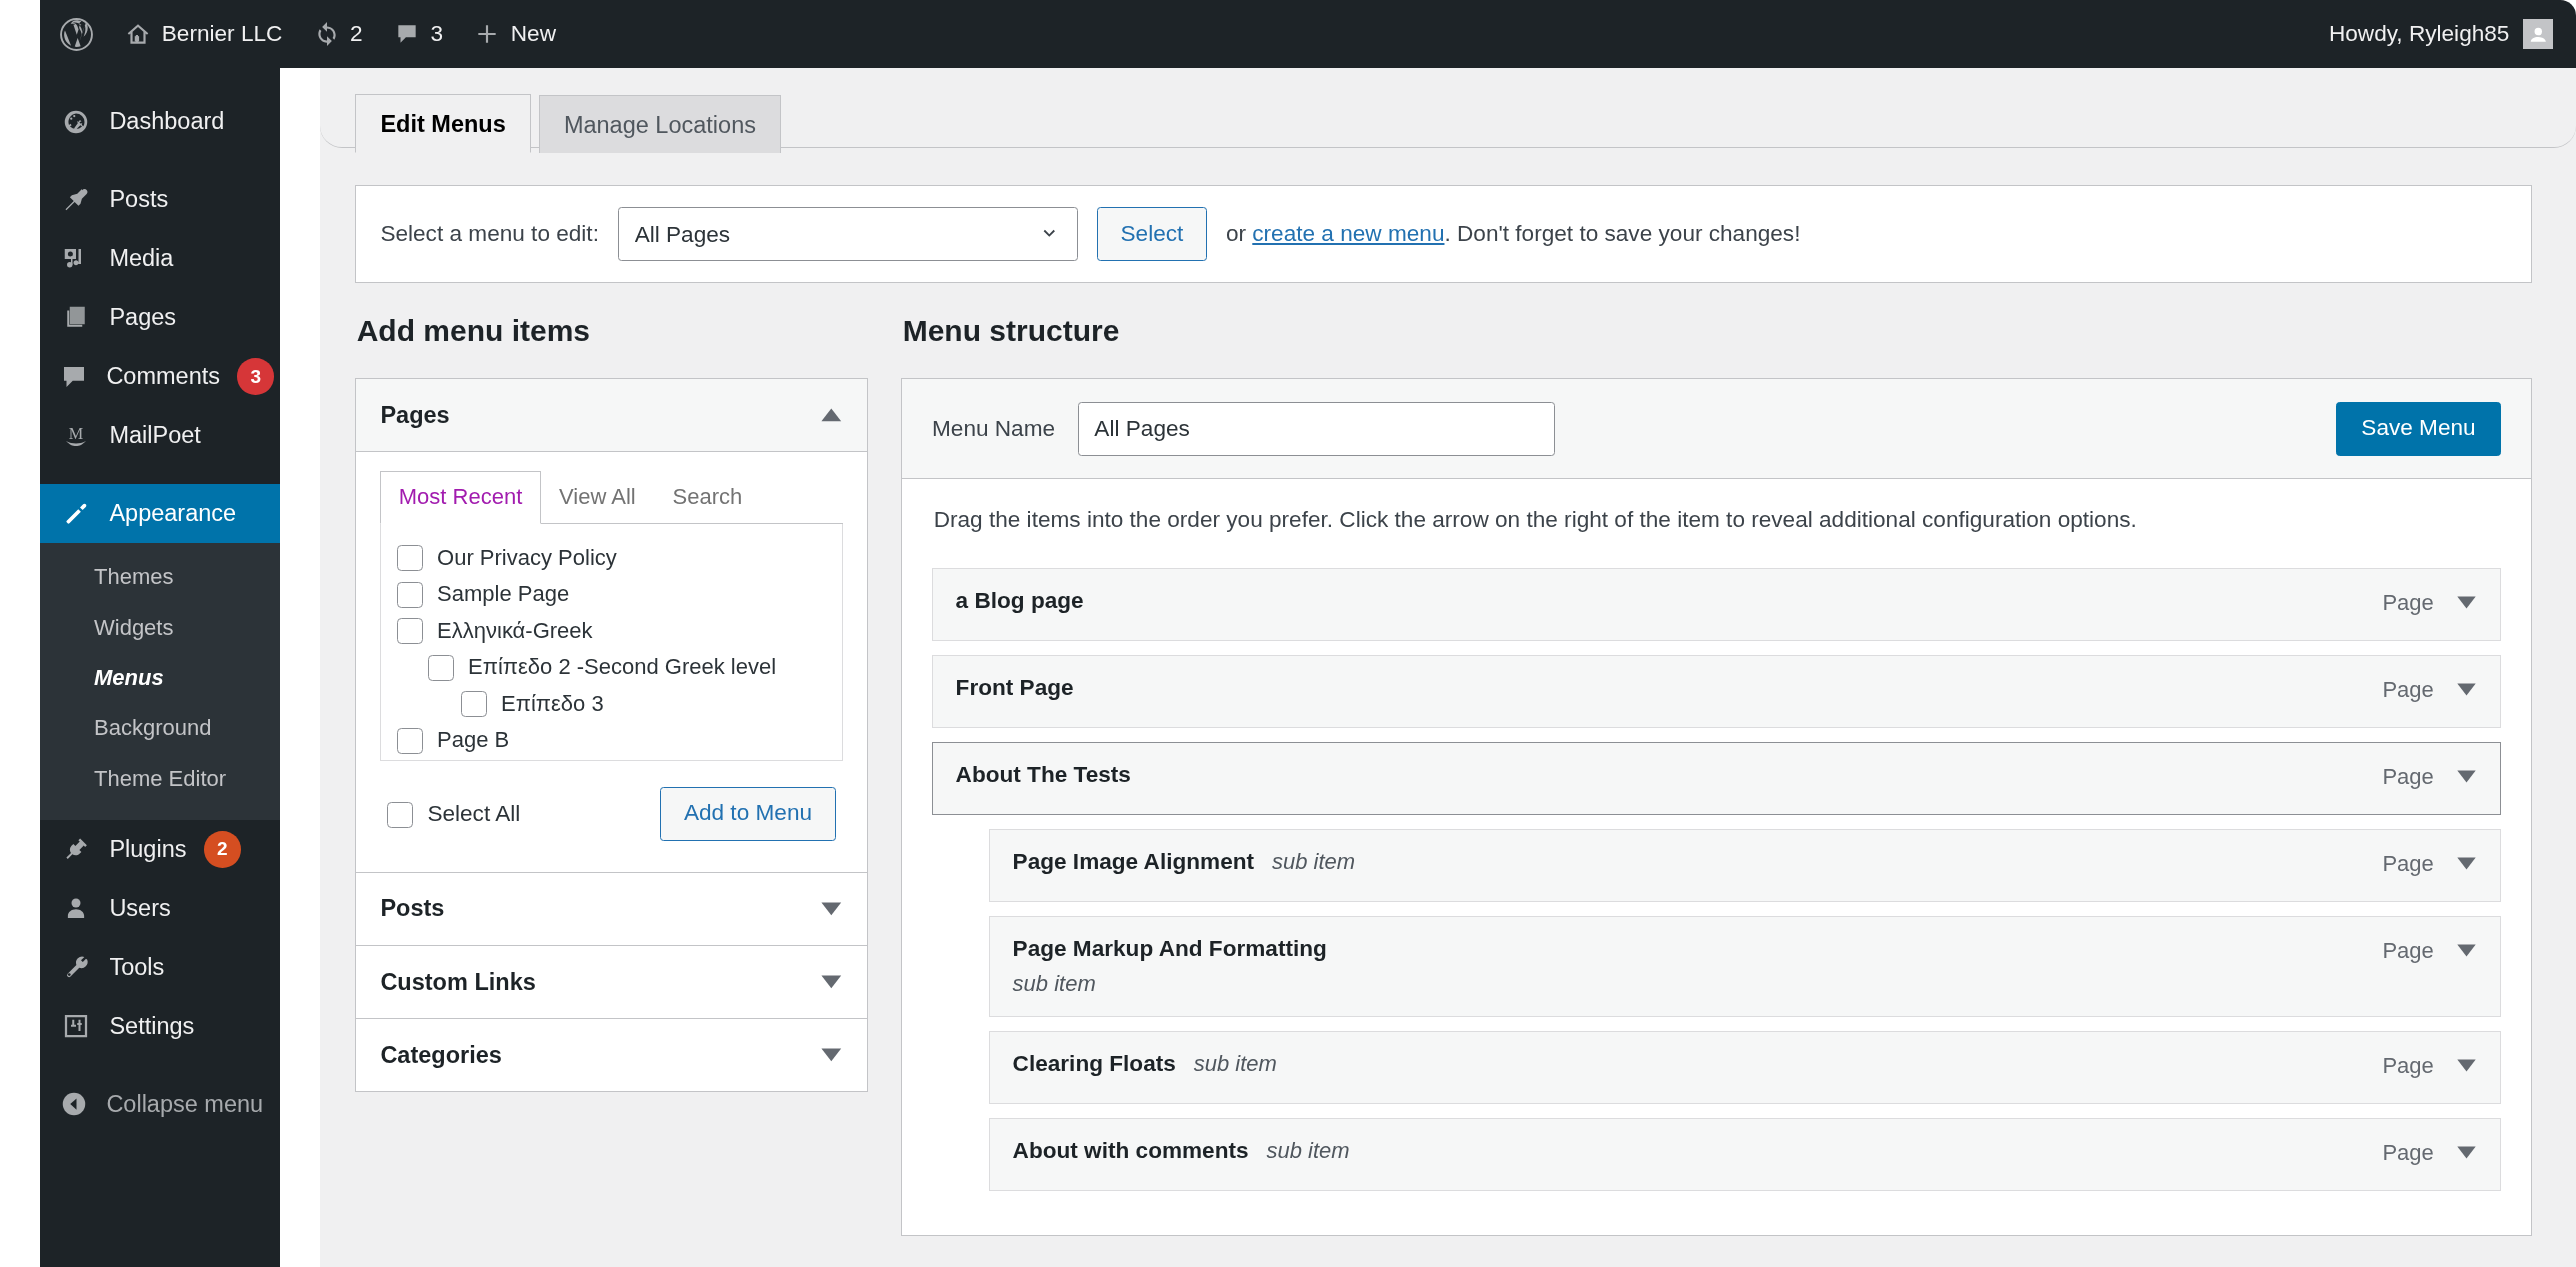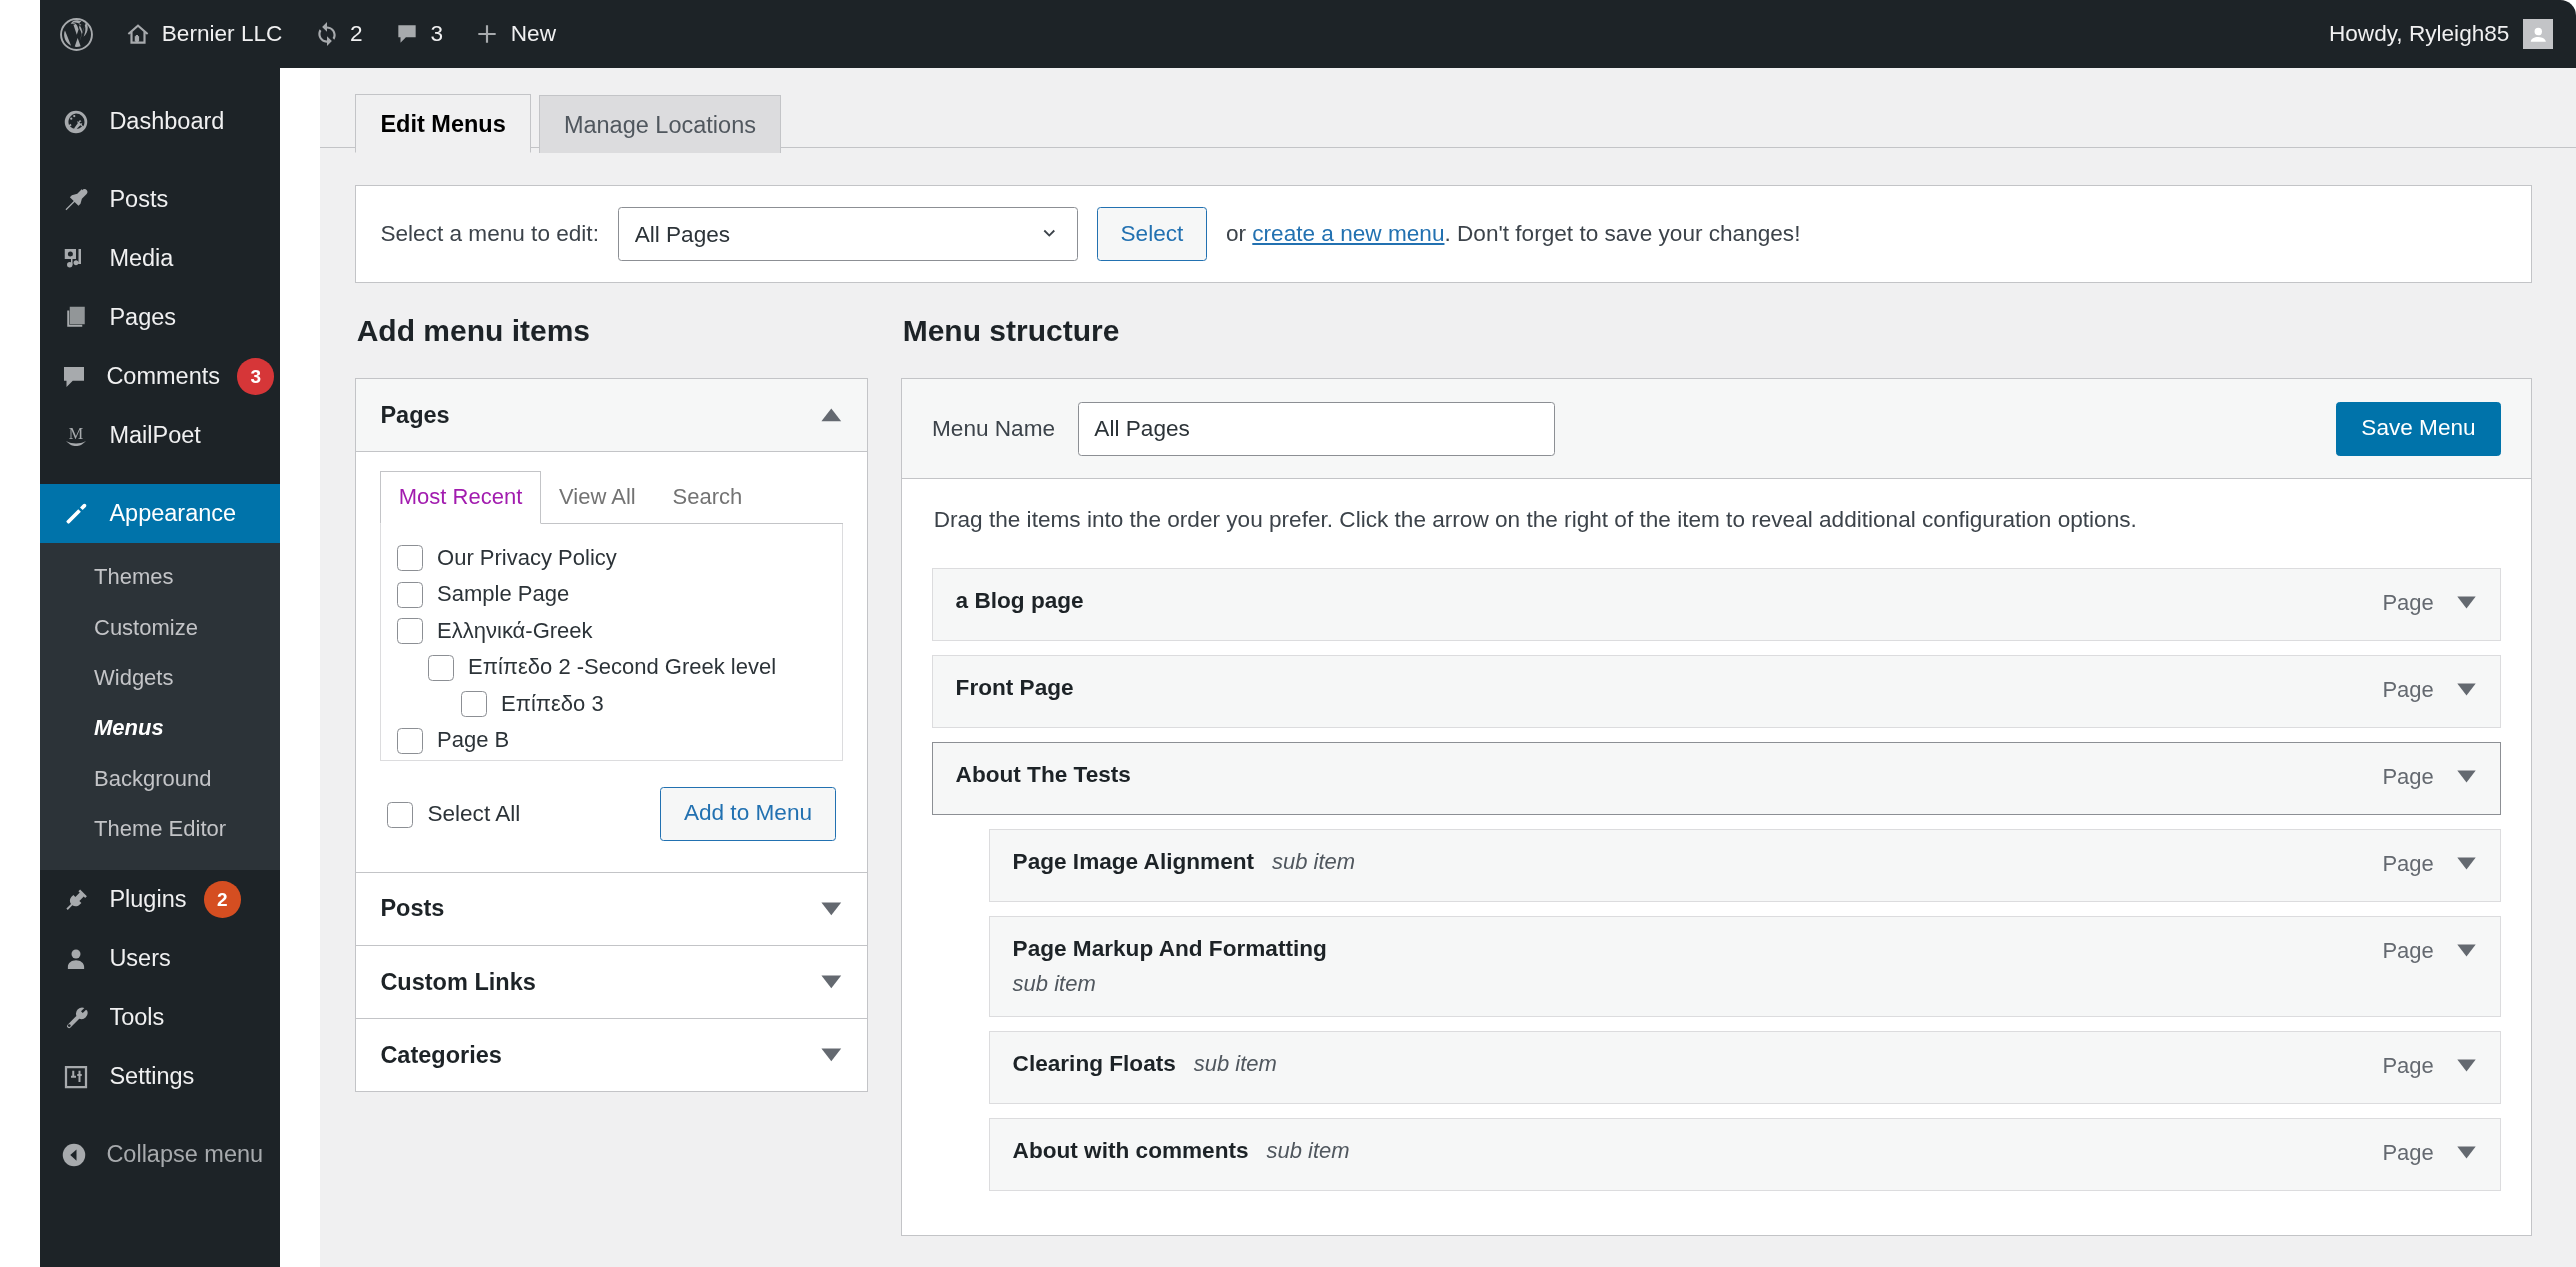--- a/index.html
+++ b/index.html
@@ -80,20 +80,21 @@
     background:#f0f0f1;
     overflow:hidden;
   }
 
   
   .nav-tab-wrapper {
     position:relative;
     padding: 26px 0 0 35px;
     border-bottom:0.9px solid #c3c4c7;
     height:80px;
+    border-radius:22px;
   }
   .nav-tab {
     display:inline-block; vertical-align:bottom;
     padding:14px 24.4px 12.2px 24.4px;
     font-size:23.5px; line-height:1.3;
     border:0.9px solid #c3c4c7; border-bottom:none;
     background:#dcdcde; color:#50575e;
     margin:0 3.5px -0.9px 0;
   }
   .nav-tab.active {
@@ -366,21 +367,20 @@
         <span class="mi">
           <svg viewBox="0 0 24 24">
               <path d="M19.8 4.2c-.6-.6-1.5-.6-2.1 0l-2.5 2.5 2.1 2.1 2.5-2.5c.6-.6.6-1.5 0-2.1zM13.8 8.1 4.6 17.3c-.4.4-.4 1 0 1.4l.7.7c.4.4 1 .4 1.4 0l9.2-9.2-2.1-2.1z"></path>
             </svg>
         </span>
         <span>Appearance</span>
       </div>
 
       <div class="submenu">
         <div class="sub-row">Themes</div>
-        <div class="sub-row">Customize</div>
         <div class="sub-row">Widgets</div>
         <div class="sub-row current">Menus</div>
         <div class="sub-row">Background</div>
         <div class="sub-row">Theme Editor</div>
       </div>
 
       <div class="menu-row">
         <span class="mi">
           <svg viewBox="0 0 24 24">
               <path d="M15.3 3.5 13.9 4.9l1.1 1.1-3.5 3.5-1.6-1.6-1.5 1.5c-1.6 1.6-1.7 4-.4 5.7l-3.7 3.7 1.1 1.1 3.7-3.7c1.7 1.3 4.1 1.2 5.7-.4l1.5-1.5-1.6-1.6 3.5-3.5 1.1 1.1 1.4-1.4-5.4-5.4z"></path>

